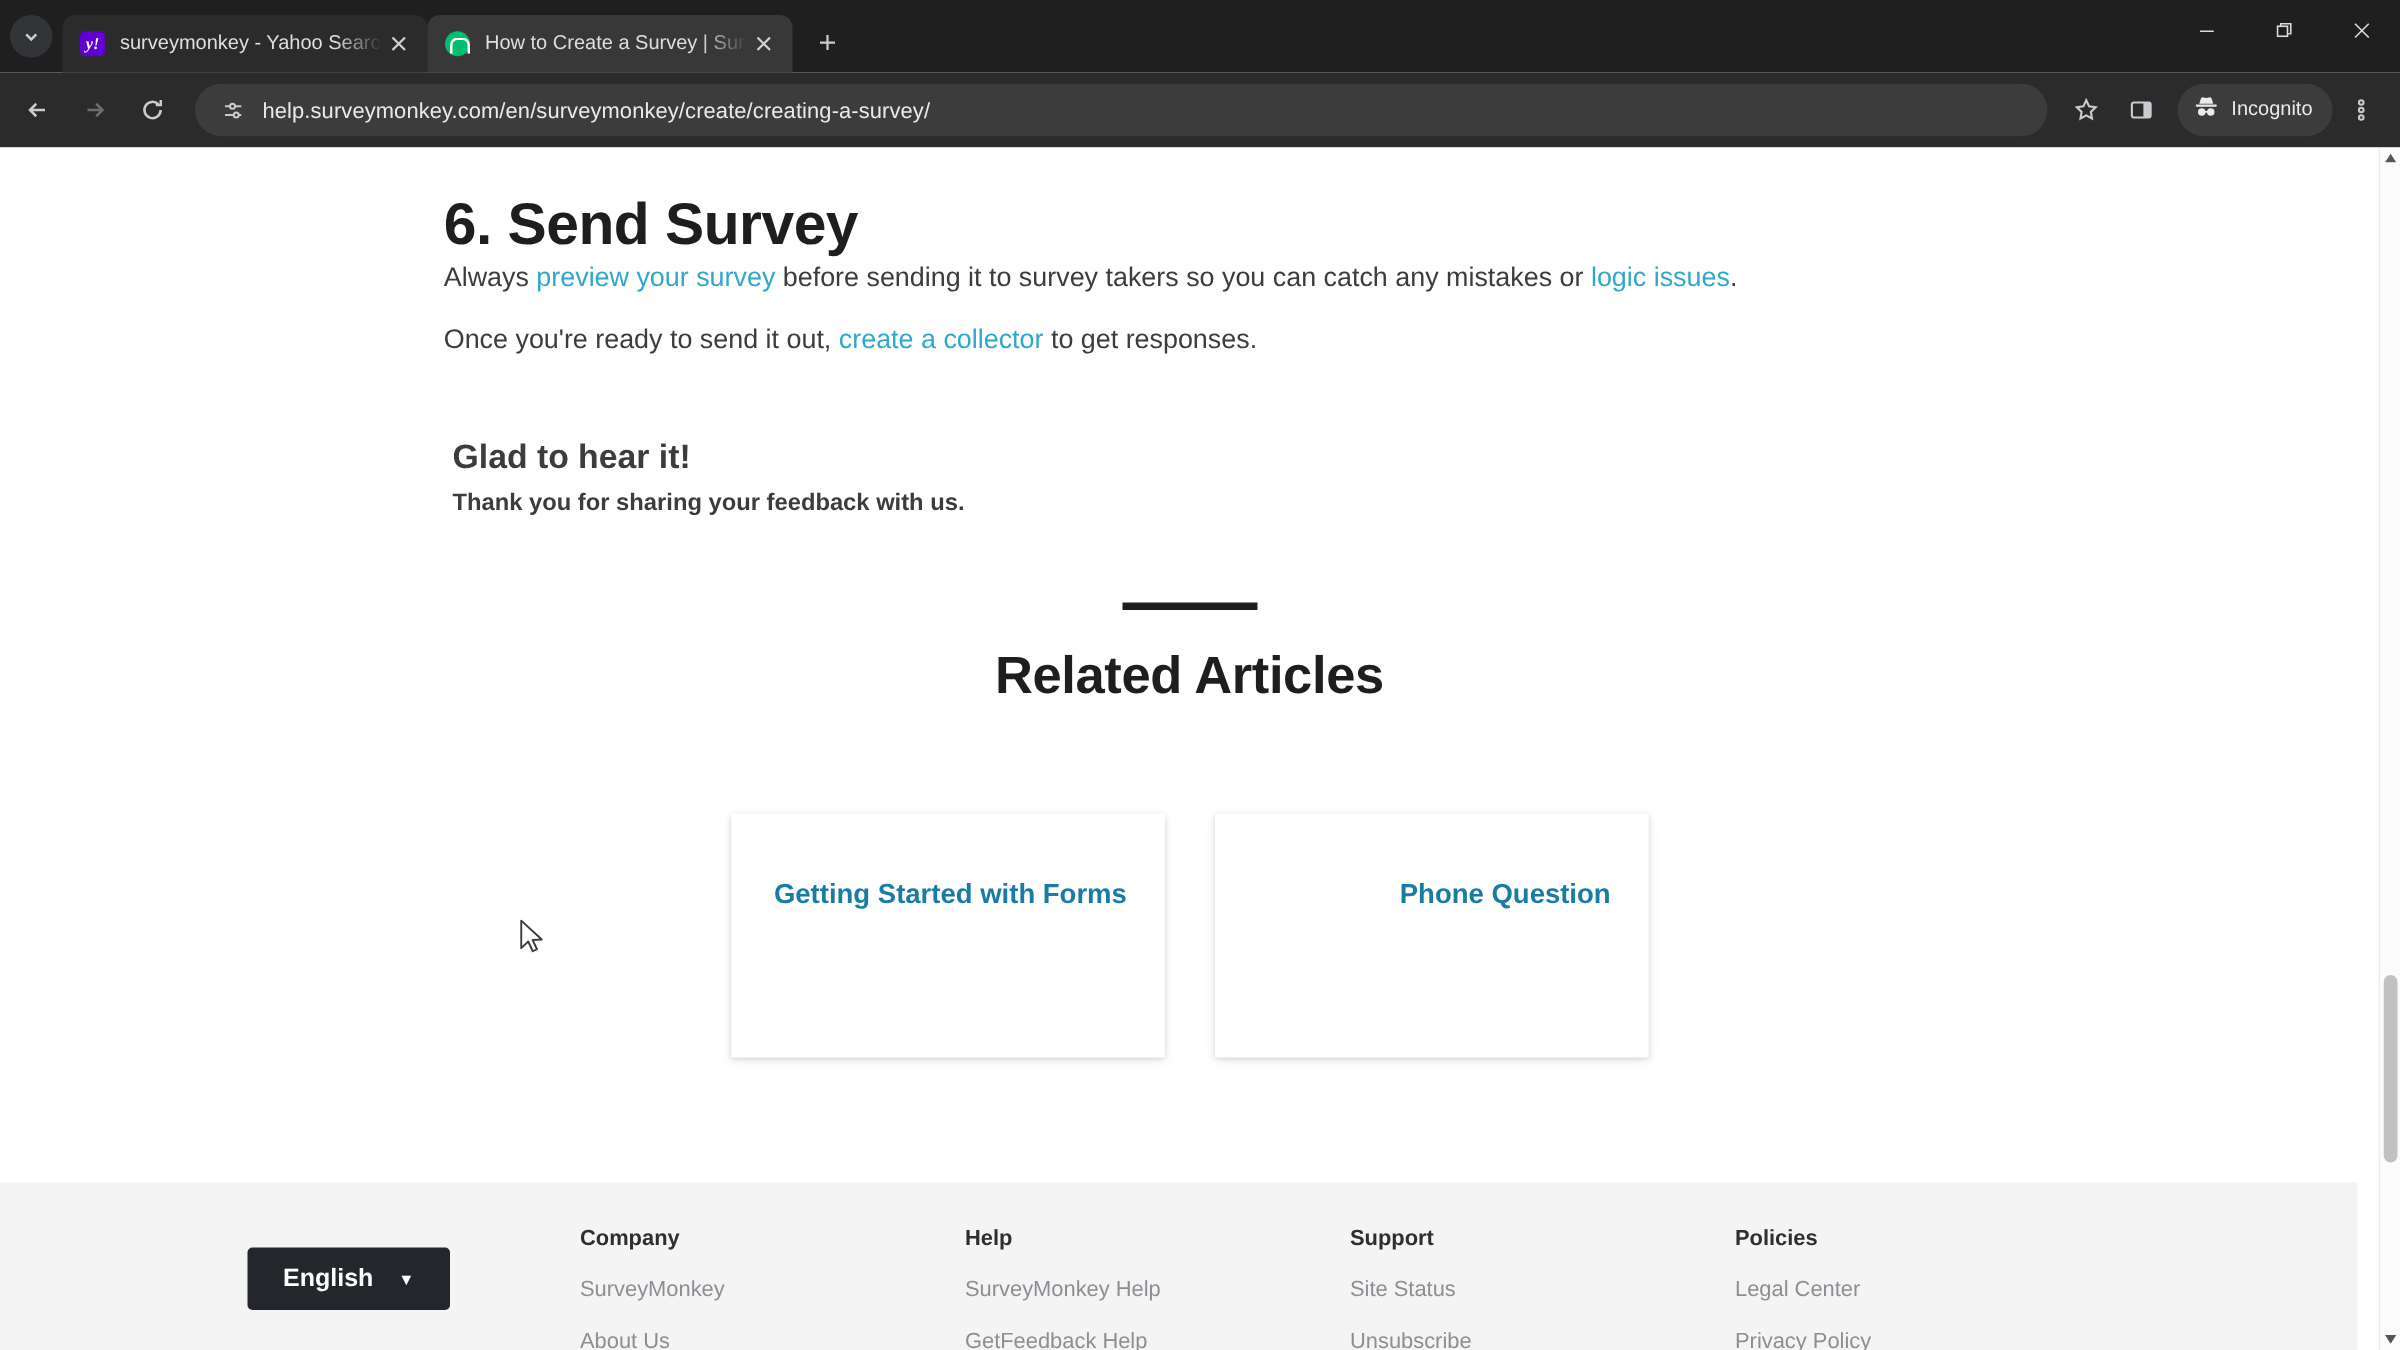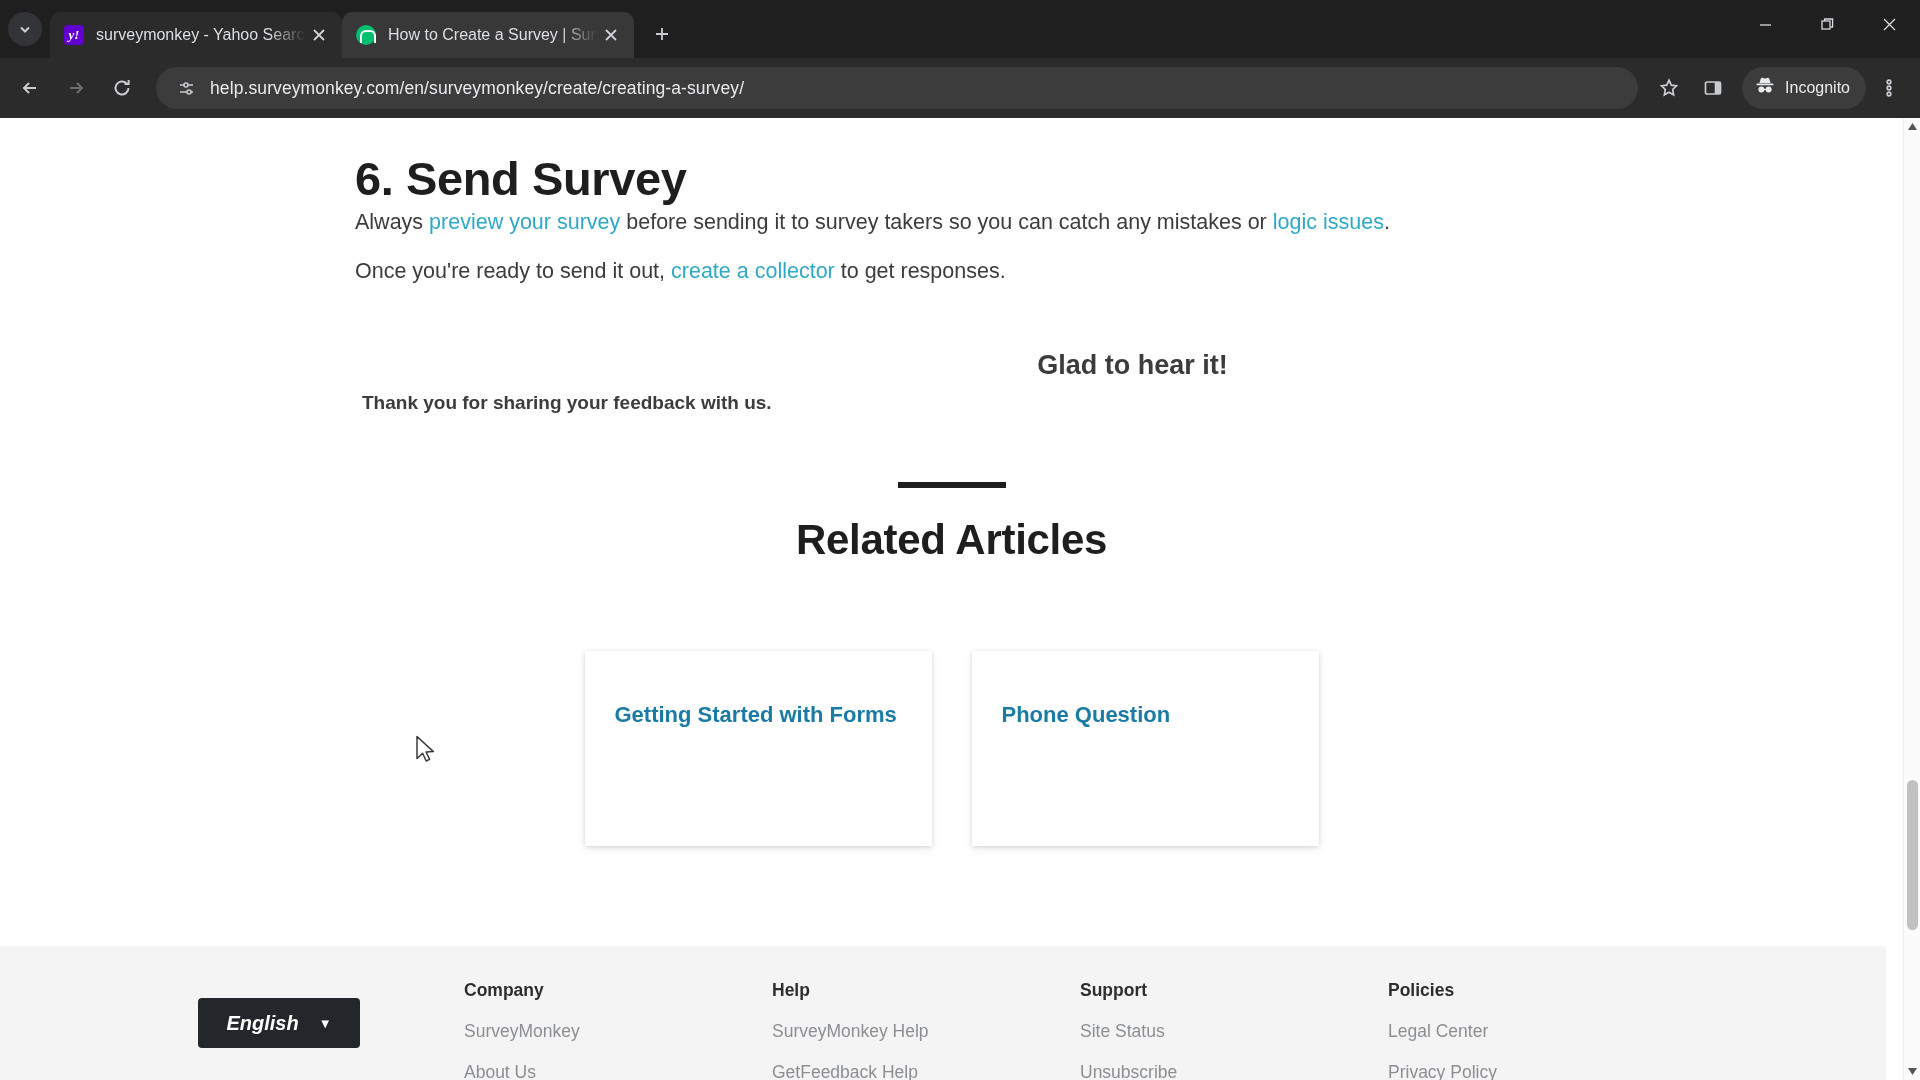--- a/index.html
+++ b/index.html
@@ -101,47 +101,47 @@
     font-size:47px; font-weight:700; color:#1e1e1e; letter-spacing:-.4px;
     padding-top:33px;
   }
   p.lead {
     font-size:21.5px; color:#3c3c3c; line-height:1.52; 
   }
   p.lead.second { margin-top:16px; }
   a.link { color:#2fa8c9; text-decoration:none; cursor:pointer; }
 
   .feedback { margin-top:63px; padding-left:7px; }
-  .feedback h3 { font-size:27px; font-weight:700; color:#3c3c3c;text-align:center; }
+  .feedback h3 { font-size:27px; font-weight:700; color:#3c3c3c; }
   .feedback p { font-size:19px; font-weight:600; color:#3c3c3c; margin-top:11px; }
 
   .related-wrap { text-align:center; margin-top:68px; }
   .divider { width:108px; height:6px; background:#1e1e1e; margin:0 auto; }
   h2.related { font-size:42px; font-weight:700; color:#1e1e1e;
                margin-top:28px; letter-spacing:-.3px; }
 
   .cards { display:flex; justify-content:center; gap:40px; margin-top:87px; }
   .card {
     width:347px; height:195px; background:#fff;
     box-shadow:0 1px 4px rgba(0,0,0,.13), 0 3px 10px rgba(0,0,0,.07);
-    padding:48px 30px 0 30px; text-align:left; cursor:pointer;
+    padding:48px 30px 0 30px; text-align:right; cursor:pointer;
   }
   .card-title { font-size:22px; font-weight:700; color:#1a7ba4;
                 line-height:1.45; }
 
   
   footer {
     position:absolute; left:0; right:17px; bottom:0; height:134px;
     background:#f4f4f4; display:flex; padding-left:198px; padding-top:34px;
   }
   .lang-btn {
     width:162px; height:50px; background:#23262a; border-radius:4px;
     display:flex; align-items:center; justify-content:center;
     color:#fff; font-size:20px; font-weight:700; cursor:pointer;
-    margin-top:18px; flex:0 0 162px;font-style:italic;
+    margin-top:18px; flex:0 0 162px;
   }
   .lang-caret { margin-left:20px; font-size:13px; }
   .fcols { display:flex; margin-left:104px; }
   .fcol { width:308px; }
   .fcol-h { font-size:17.5px; font-weight:700; color:#2e2e2e; }
   .fcol a { display:block; font-size:17.5px; color:#8b8f93;
             text-decoration:none; margin-top:20px; cursor:pointer; }
 
   
   .scrollbar { position:absolute; right:0; top:0; bottom:0; width:17px;

